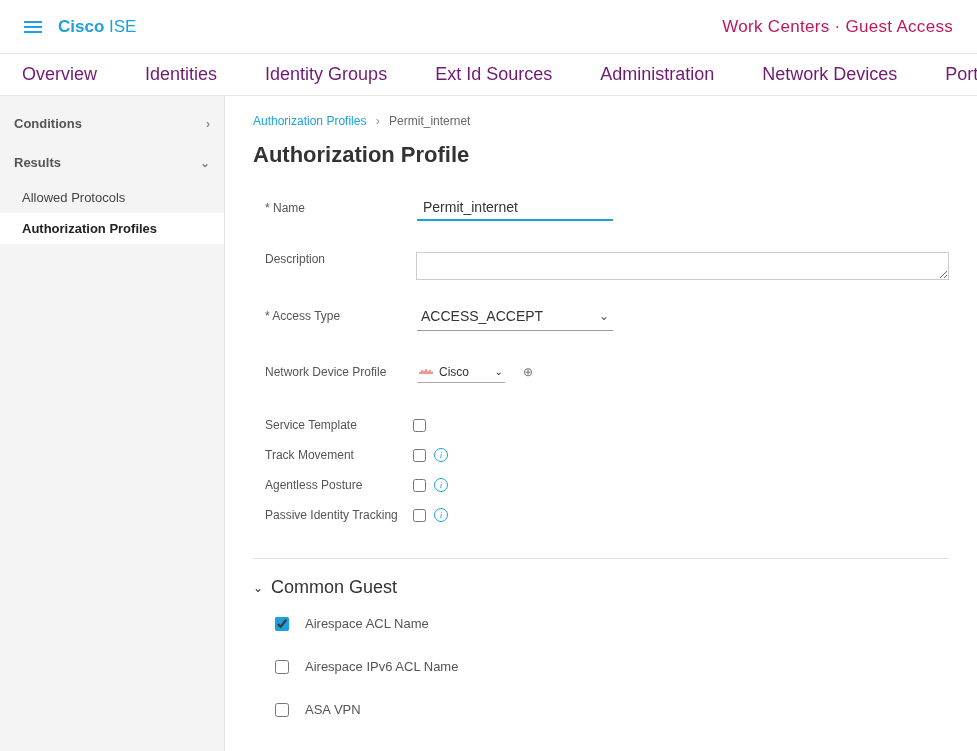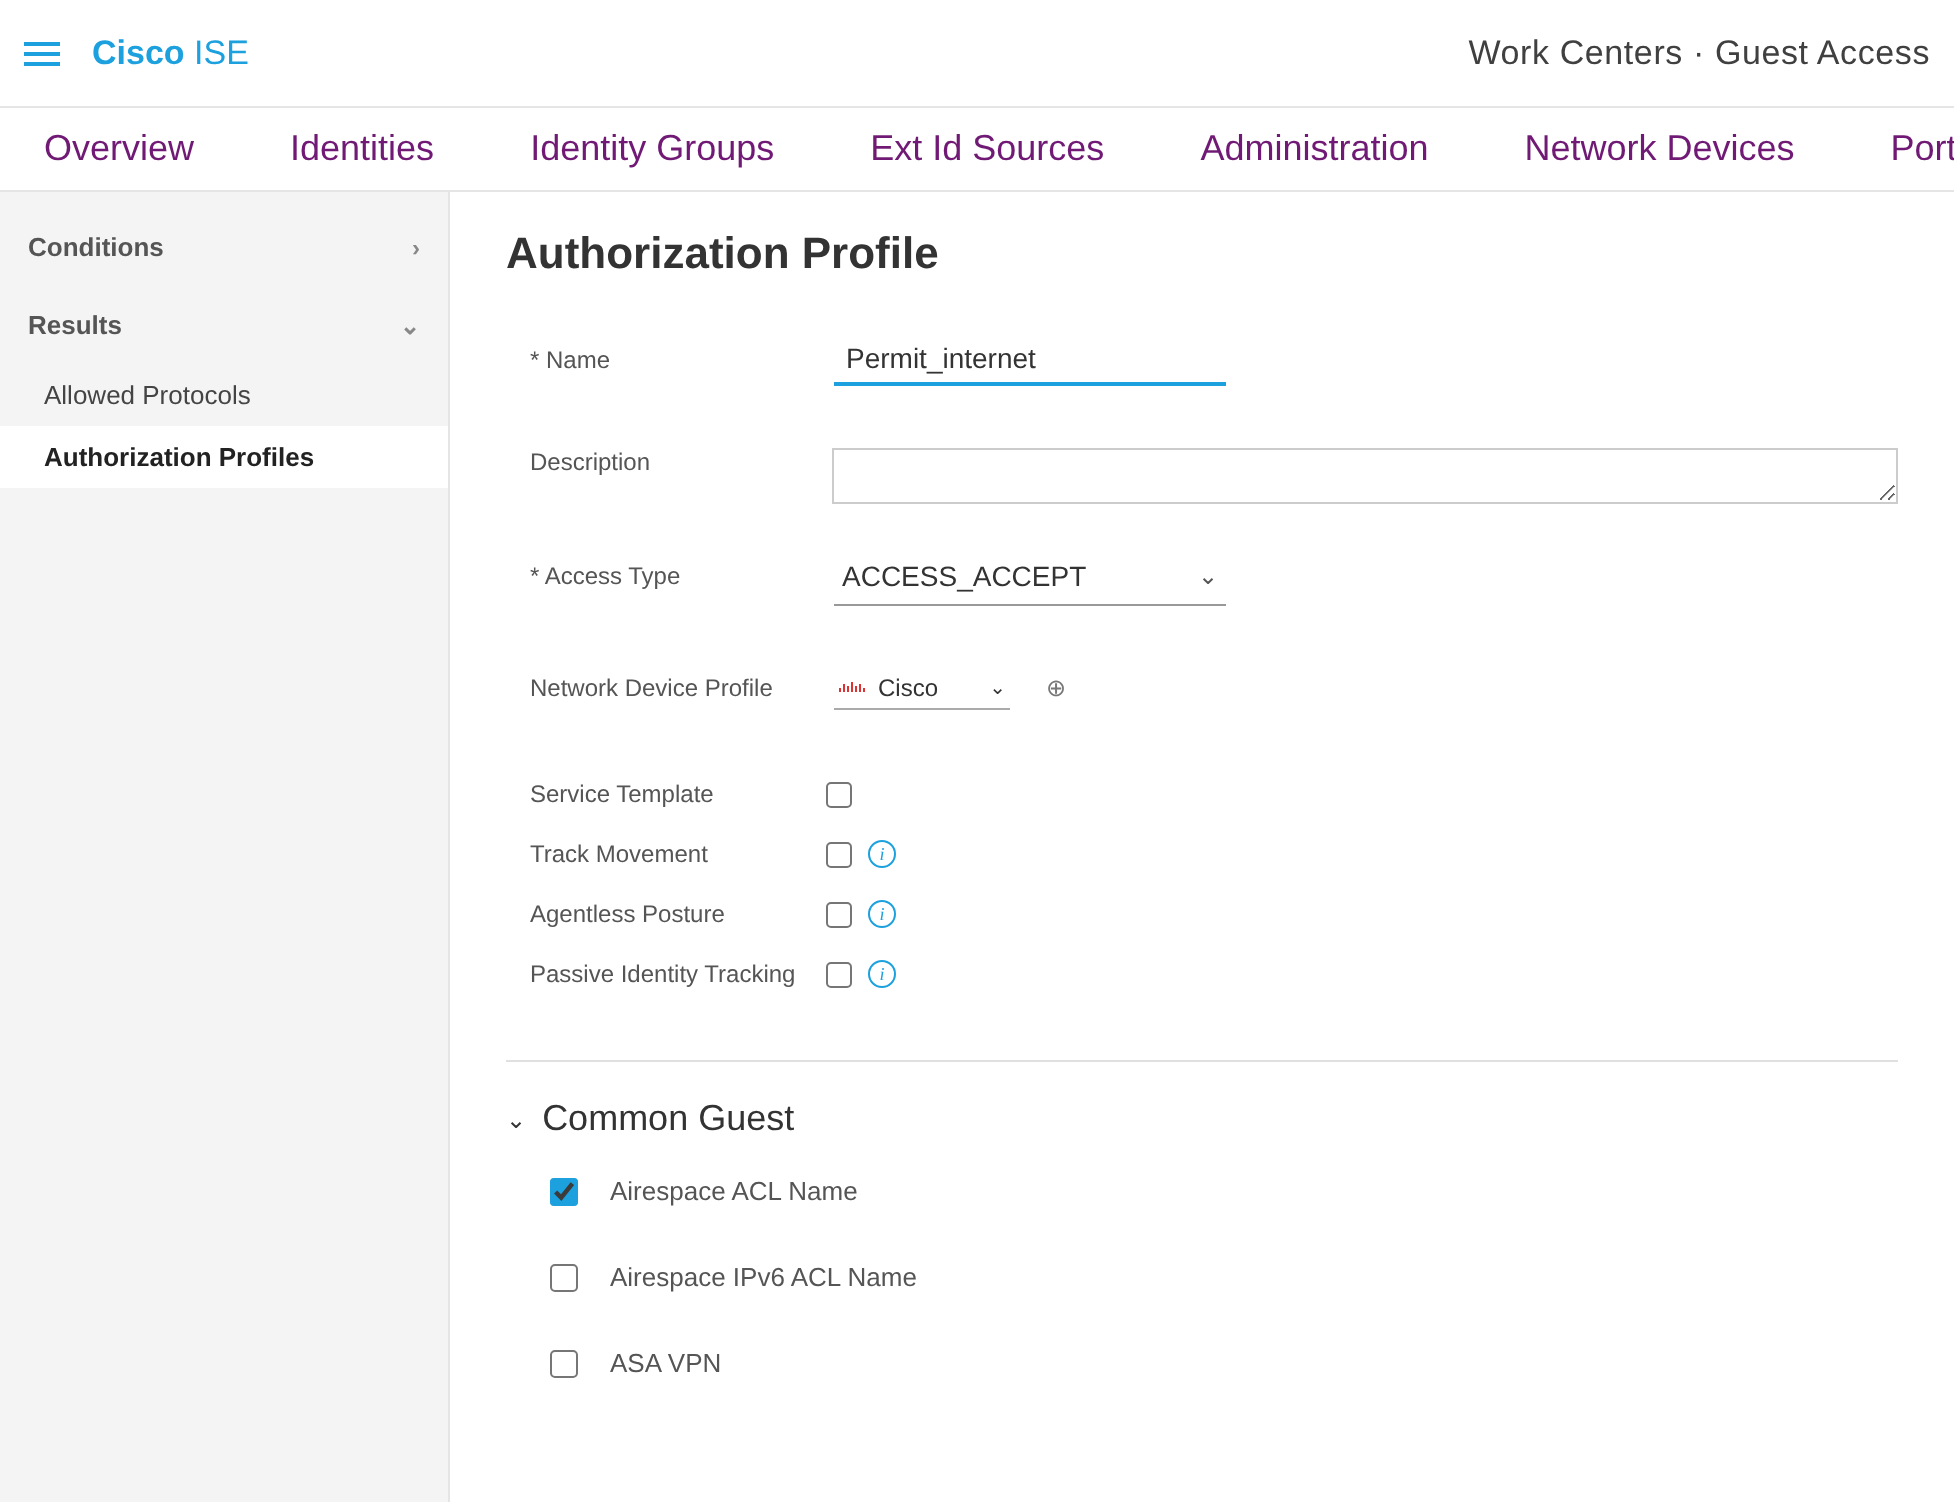--- a/index.html
+++ b/index.html
@@ -1,26 +1,26 @@
 <!DOCTYPE html>
 <html><head>
   <meta charset="utf-8">
   <style>
     * { margin: 0; padding: 0; box-sizing: border-box; font-family: -apple-system, BlinkMacSystemFont, "Segoe UI", Helvetica, Arial, sans-serif; }
     body { background: #fff; color: #333; width: 977px; height: 751px; overflow: hidden; }
 
     
-    .topbar { display: flex; align-items: center; justify-content: space-between; padding: 0 12px; height: 54px; border-bottom: 1px solid #e5e5e5; gap: 35px; }
+    .topbar { display: flex; align-items: center; justify-content: space-between; padding: 0 24px; height: 54px; border-bottom: 1px solid #e5e5e5; gap: 35px; }
     .topbar-left { display: flex; align-items: center; gap: 16px; }
     .hamburger { color: #1ca1de; cursor: pointer; display: flex; flex-direction: column; gap: 3px; }
     .hamburger span { display: block; width: 18px; height: 2px; background: #1ca1de; }
     .brand { font-size: 17px; font-weight: 400; }
     .brand b { color: #1ca1de; font-weight: 700; }
     .brand span { color: #1ca1de; font-weight: 300; }
-    .topbar-path { font-size: 17px; color: #404040; letter-spacing: 0.3px; }
+    .topbar-path { font-size: 17px; color: #be185d; letter-spacing: 0.3px; }
 
     
     .tabs { display: flex; align-items: center; gap: 48px; height: 42px; padding: 0 22px; border-bottom: 1px solid #e5e5e5; }
     .tab { font-size: 18px; color: #701a75; cursor: pointer; white-space: nowrap; }
 
     
     .body { display: flex; height: calc(751px - 54px - 42px); }
     .sidebar { width: 225px; background: #f4f4f4; border-right: 1px solid #e5e5e5; padding-top: 8px; }
     .side-group { font-size: 13px; font-weight: 600; color: #555; padding: 12px 14px; display: flex; align-items: center; justify-content: space-between; cursor: pointer; }
     .side-group .chev { font-size: 12px; color: #888; }
@@ -102,20 +102,25 @@
       <span>Results</span>
       <span class="chev">⌄</span>
     </div>
     <div class="side-items">
       <div class="side-item">Allowed Protocols</div>
       <div class="side-item active">Authorization Profiles</div>
     </div>
   </div>
 
   <div class="main">
+    <div class="breadcrumb">
+      <a href="#">Authorization Profiles</a>
+      <span class="sep">›</span>
+      <span>Permit_internet</span>
+    </div>
 
     <div class="page-title">Authorization Profile</div>
 
     <div style="padding-left: 12px;">
       <div class="form-row">
         <div class="form-label req">Name</div>
         <input class="text-input" value="Permit_internet" style="">
       </div>
       <div class="form-row" style="align-items:flex-start; margin-top:26px;">
         <div class="form-label">Description</div>

